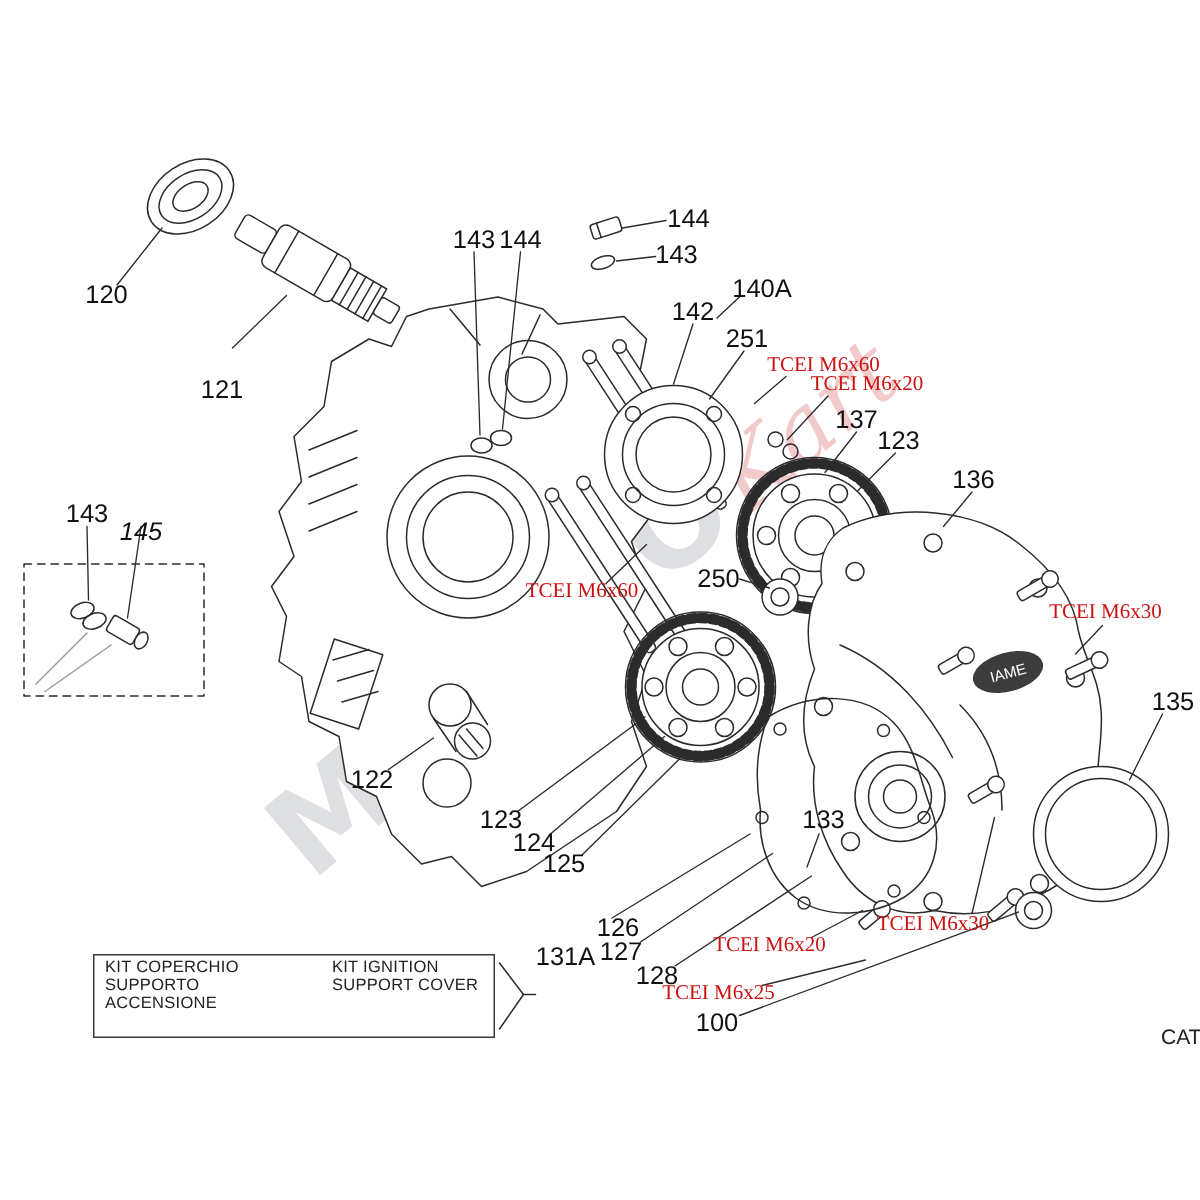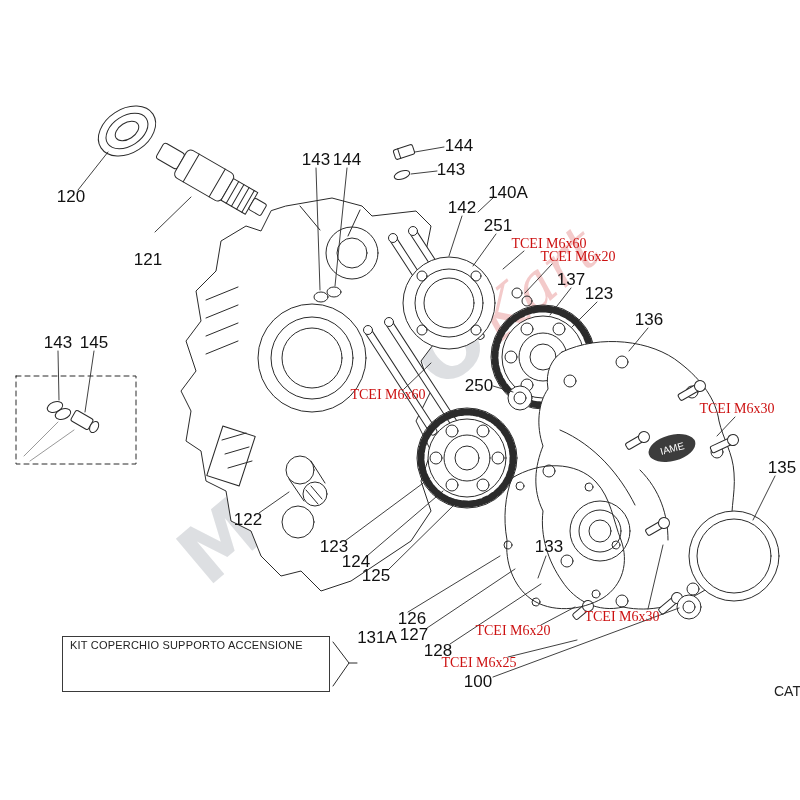--- a/index.html
+++ b/index.html
@@ -282,36 +282,37 @@
       <div class="plabel part" style="left: 498px; top: 226px;">251</div>
       <div class="plabel callout" style="left: 549px; top: 244px;">TCEI M6x60</div>
       <div class="plabel callout" style="left: 578px; top: 257px;">TCEI M6x20</div>
       <div class="plabel part" style="left: 571px; top: 280px;">137</div>
       <div class="plabel part" style="left: 599px; top: 294px;">123</div>
       <div class="plabel part" style="left: 649px; top: 320px;">136</div>
       <div class="plabel part" style="left: 479px; top: 386px;">250</div>
       <div class="plabel callout" style="left: 388px; top: 395px;">TCEI M6x60</div>
       <div class="plabel callout" style="left: 737px; top: 409px;">TCEI M6x30</div>
       <div class="plabel part" style="left: 58px; top: 343px;">143</div>
-      <div class="plabel part" style="left: 94px; top: 343px;">145</div>
+      <div class="plabel part" style="left: 94px; top: 355px; font-style: italic;">145</div>
       <div class="plabel part" style="left: 248px; top: 520px;">122</div>
       <div class="plabel part" style="left: 334px; top: 547px;">123</div>
       <div class="plabel part" style="left: 356px; top: 562px;">124</div>
       <div class="plabel part" style="left: 376px; top: 576px;">125</div>
       <div class="plabel part" style="left: 412px; top: 619px;">126</div>
       <div class="plabel part" style="left: 414px; top: 635px;">127</div>
       <div class="plabel part" style="left: 438px; top: 651px;">128</div>
       <div class="plabel part" style="left: 478px; top: 682px;">100</div>
       <div class="plabel part" style="left: 549px; top: 547px;">133</div>
       <div class="plabel part" style="left: 782px; top: 468px;">135</div>
       <div class="plabel callout" style="left: 513px; top: 631px;">TCEI M6x20</div>
       <div class="plabel callout" style="left: 622px; top: 617px;">TCEI M6x30</div>
       <div class="plabel callout" style="left: 479px; top: 663px;">TCEI M6x25</div>
       <div class="plabel part" style="left: 377px; top: 638px;">131A</div>
     </div>
 
   <div class="kit-box">
     <div>KIT COPERCHIO SUPPORTO ACCENSIONE</div>
+    <div>KIT IGNITION SUPPORT COVER</div>
   </div>
 
   <div class="corner-code">CAT</div>
 
 </div>
 
 </body></html>

